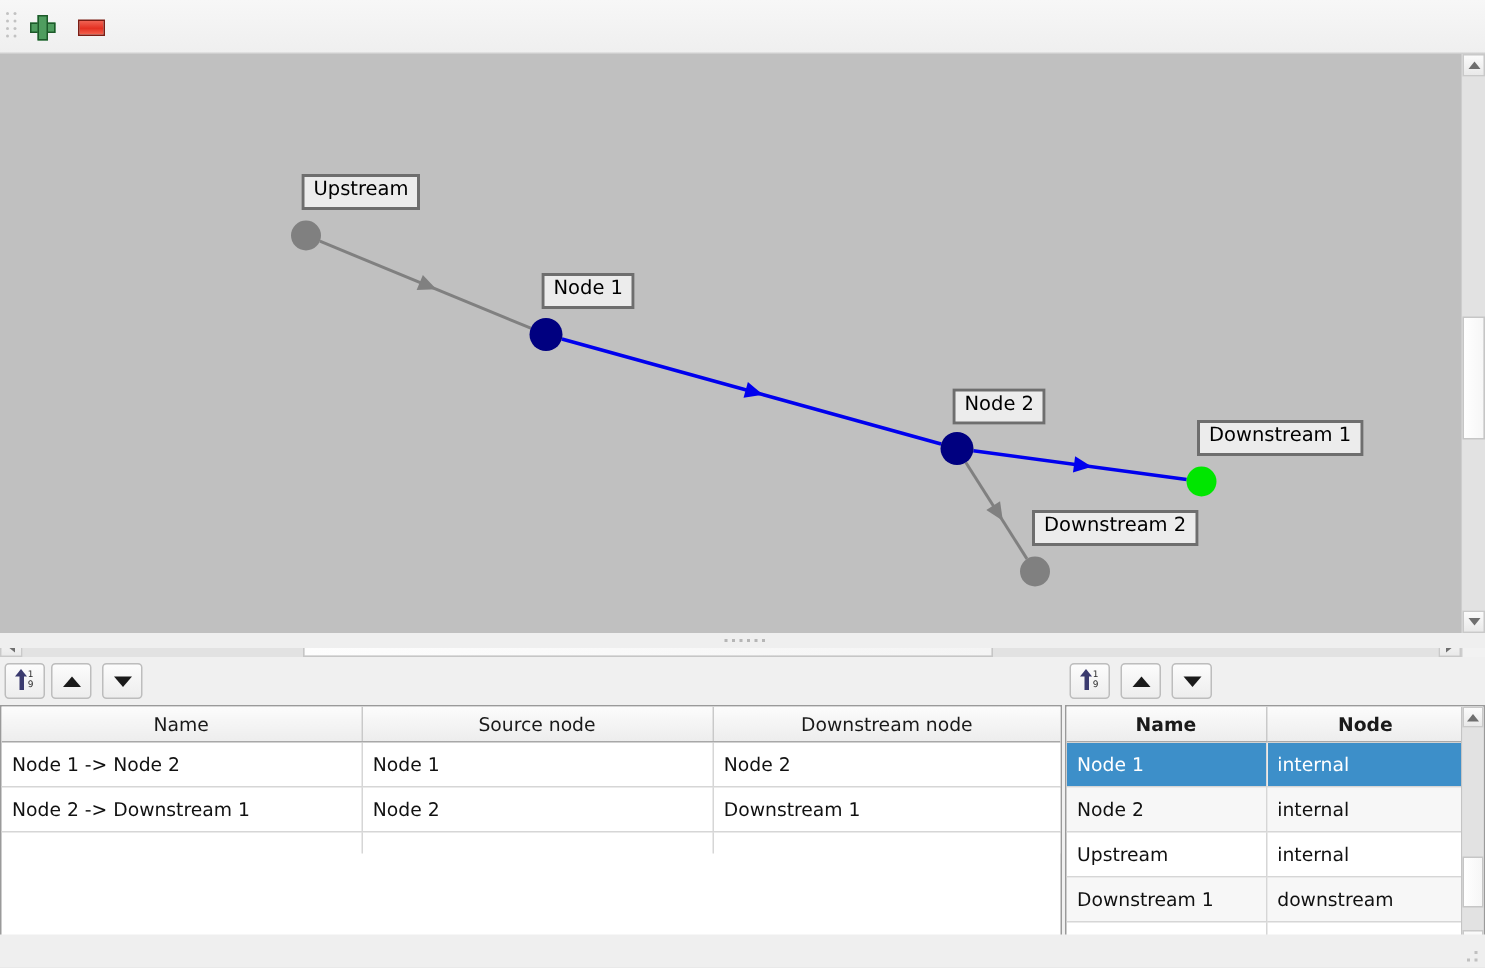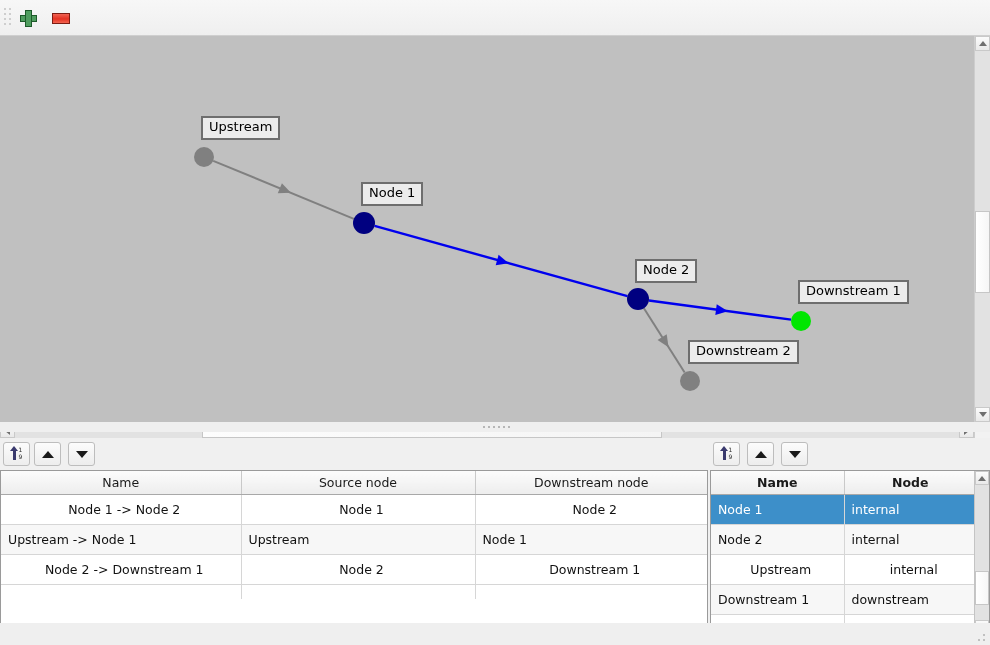--- a/index.html
+++ b/index.html
@@ -162,21 +162,21 @@
     height: 29px;
     border-right: 1px solid #d6d6d6;
     border-bottom: 1px solid #d6d6d6;
     padding: 0 0 0 7px;
     font-size: 12.5px;
     color: #111;
     white-space: nowrap;
     overflow: hidden;
   }
   .tbl td:last-child { border-right: none; }
-  .tbl tr.odd  td { background: #ffffff; text-align: center; }
+  .tbl tr.odd  td { background: #ffffff; }
   .tbl tr.even td { background: #f7f7f7; }
   .tbl tr.sel  td { background: #3d8fc9; color: #ffffff; }
   .tbl tr.blank td { background:#ffffff; height: 14px; border-bottom:none; }
 
   
   .rt-sb {
     position: absolute; right: 0; top: 0; width: 15px; height: 100%;
     background: #f4f4f4; border-left: 1px solid #c4c4c4; box-sizing: border-box;
   }
 
@@ -306,25 +306,20 @@
               <th>Source node</th>
               <th>Downstream node</th>
             </tr>
           </thead>
         <tbody id="edges-body">
             <tr class="odd">
               <td>Node 1 -&gt; Node 2</td>
               <td>Node 1</td>
               <td>Node 2</td>
             </tr>
-            <tr class="even">
-              <td>Upstream -&gt; Node 1</td>
-              <td>Upstream</td>
-              <td>Node 1</td>
-            </tr>
             <tr class="odd">
               <td>Node 2 -&gt; Downstream 1</td>
               <td>Node 2</td>
               <td>Downstream 1</td>
             </tr>
             <tr class="blank">
               <td></td>
               <td></td>
               <td></td>
             </tr>

